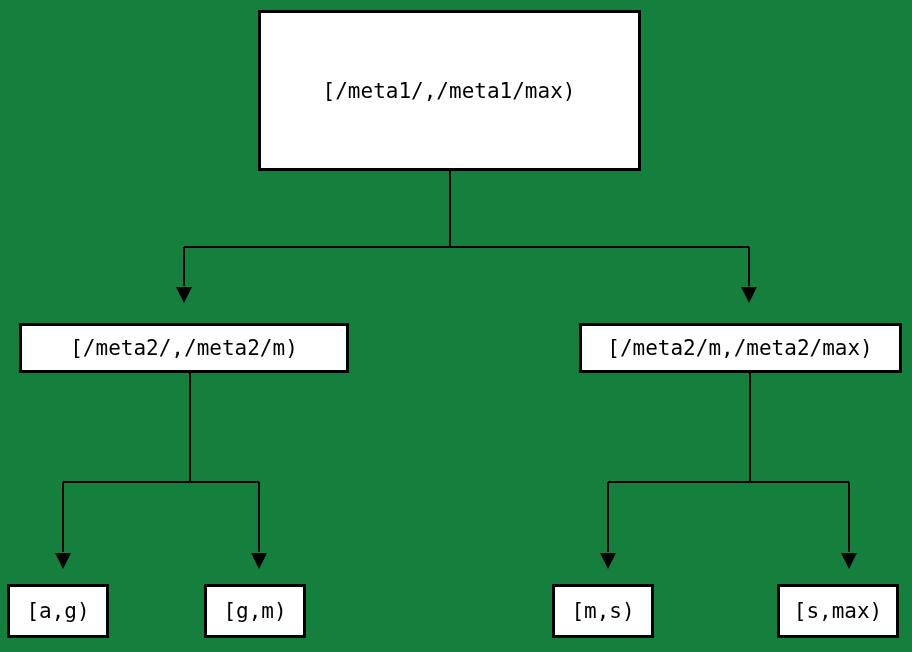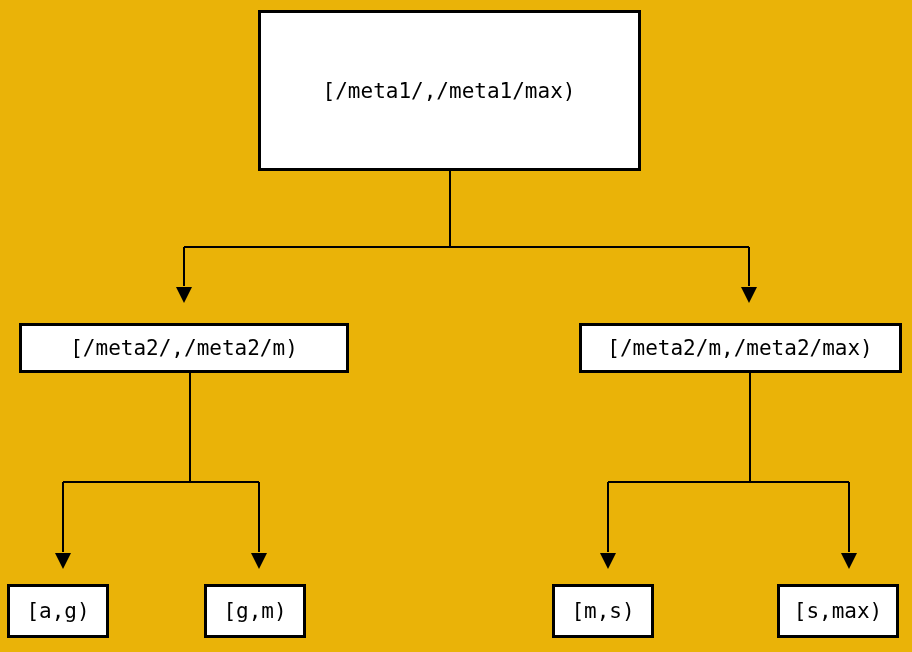--- a/index.html
+++ b/index.html
@@ -11,21 +11,21 @@
   body {
     width: 912px;
     height: 652px;
     font-family: "DejaVu Sans Mono", "Liberation Mono", monospace;
     overflow: hidden;
   }
   #diagram-root {
     position: relative;
     width: 912px;
     height: 652px;
-    background: #eab308;
+    background: #15803d;
   }
   #tree-svg {
     position: absolute;
     top: 0;
     left: 0;
     width: 912px;
     height: 652px;
     display: block;
   }
   .node-box {

